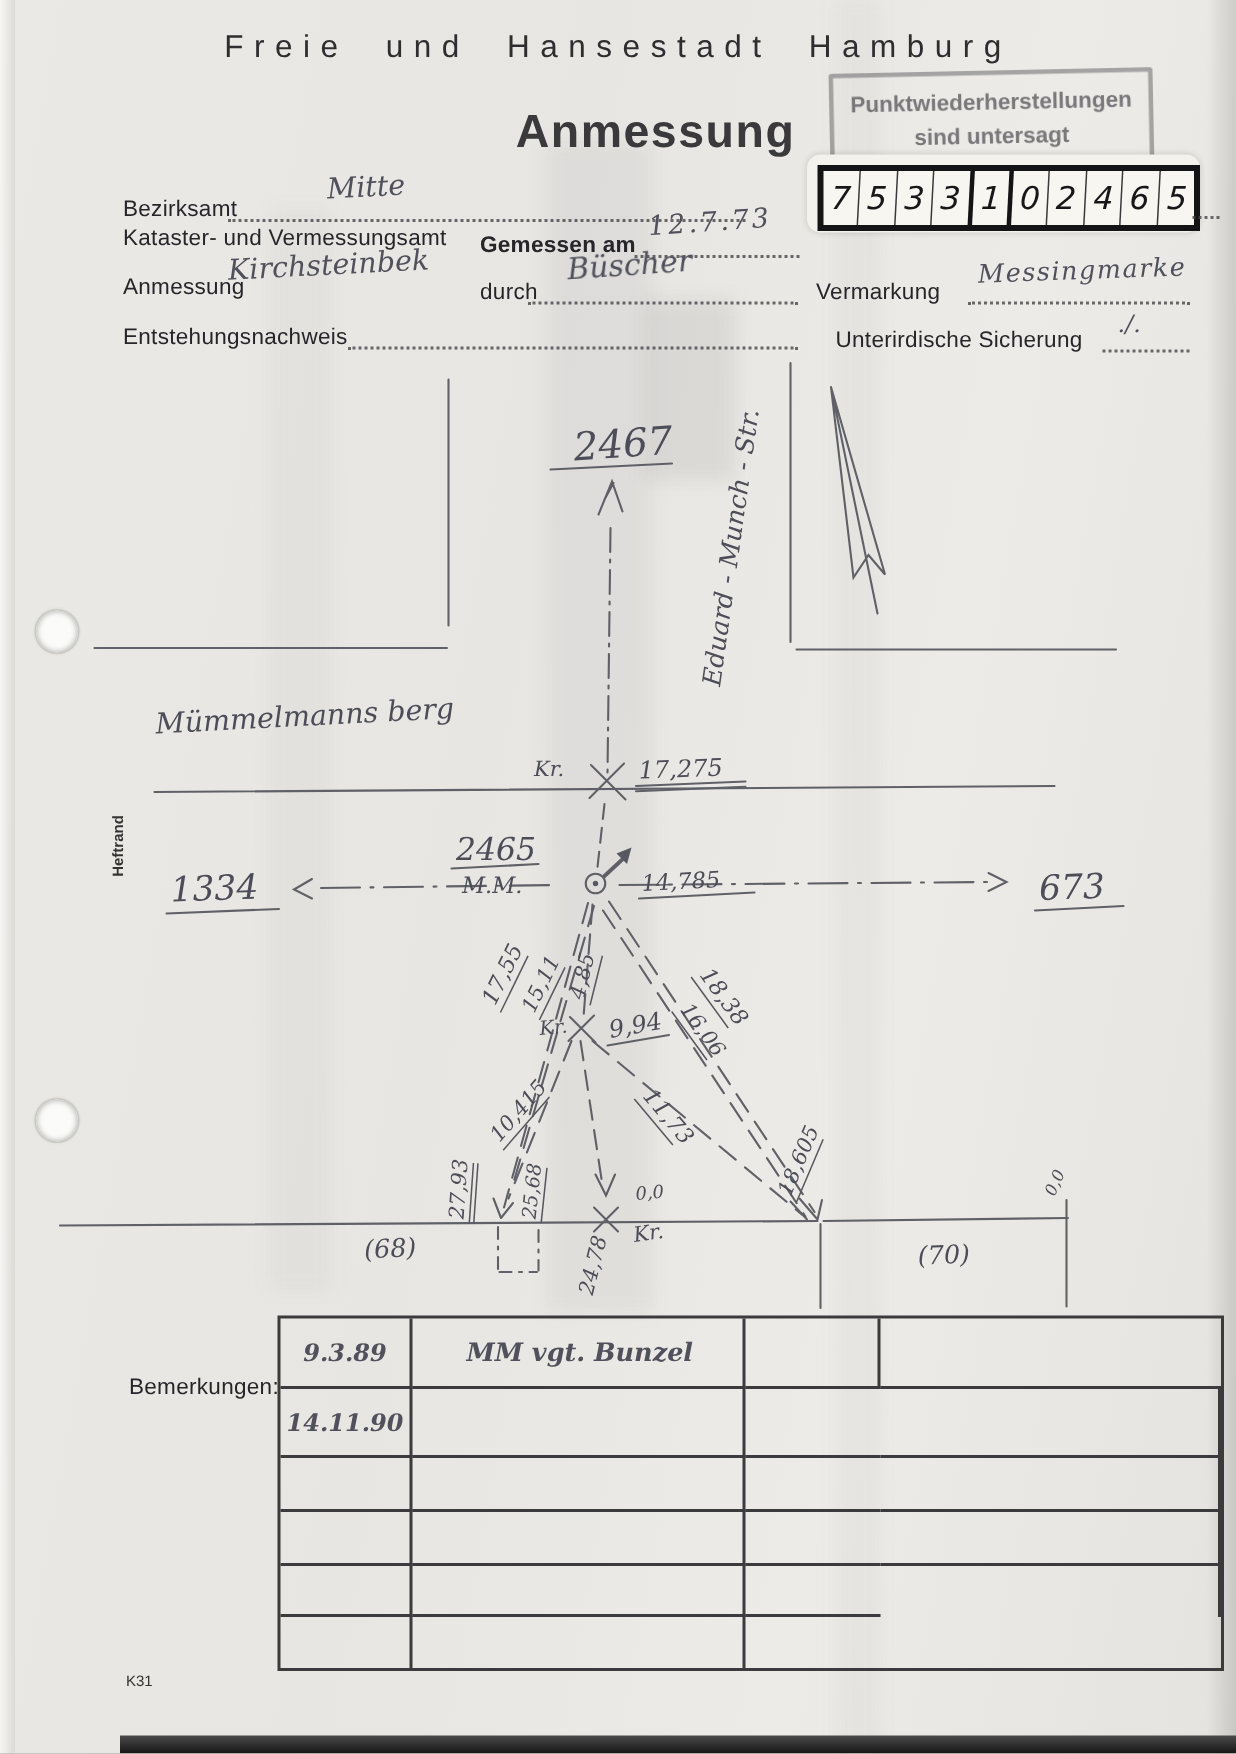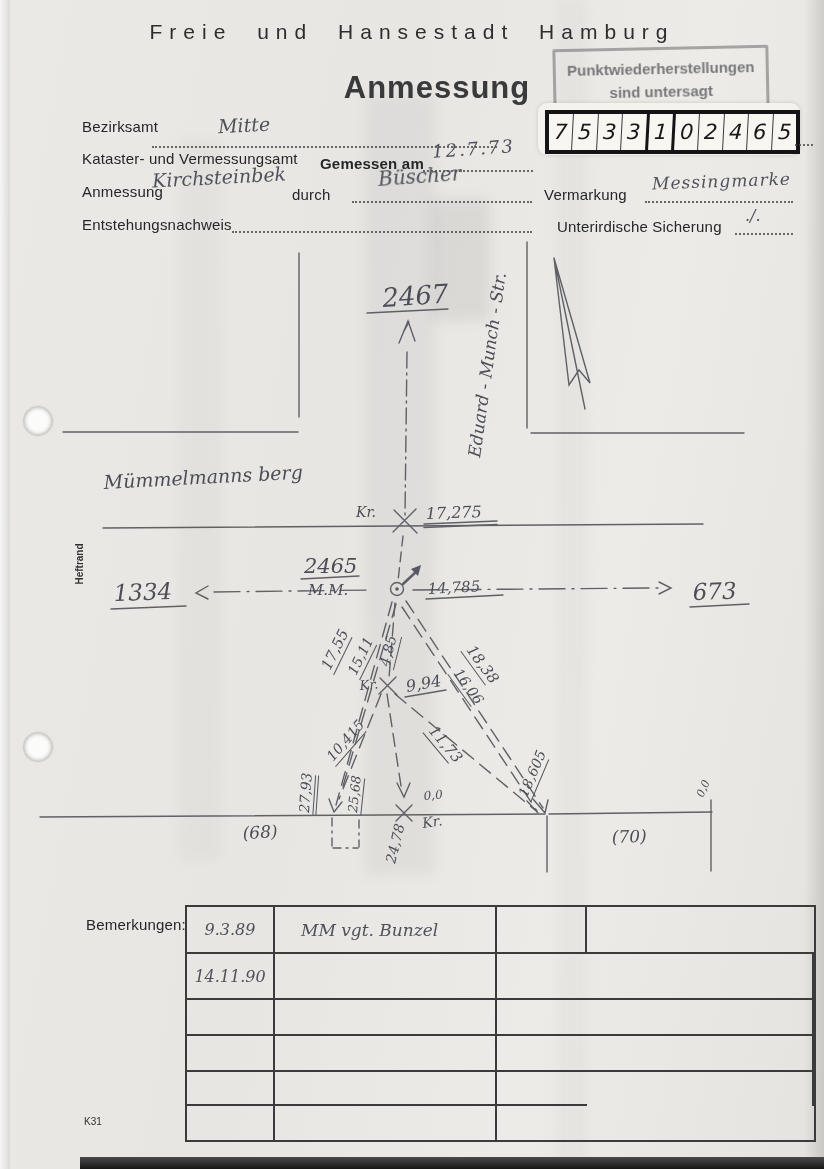--- a/index.html
+++ b/index.html
@@ -23,29 +23,29 @@
   
   #sticker{top:103px;left:538px;width:262px;height:52px;background:#f3f2ed;border-radius:9px;
     box-shadow:0 0 4px rgba(0,0,0,.15);}
   #grid{top:110px;left:545px;width:247px;height:36px;display:flex;border:4px solid #141416;background:#f7f6f1;}
   #grid .cell{flex:1;display:flex;align-items:center;justify-content:center;
     border-left:1px solid #3a3a3c;font-family:"DejaVu Sans",sans-serif;font-style:italic;
     font-size:21px;color:#17171a;transform:skewX(-3deg);}
   #grid .cell:first-child{border-left:none;}
   #grid .cell.g{border-left:3px solid #141416;}
   
-  #btable{top:905px;left:185px;width:627px;height:233px;border:2px solid #3b3b3d;
+  #btable{top:877px;left:185px;width:627px;height:233px;border:2px solid #3b3b3d;
     display:grid;grid-template-columns:88px 222px 90px 1fr;
-    grid-template-rows:47px 46px 36px 36px 34px 1fr;}
+    grid-template-rows:47px 46px 36px 36px 34px 1fr;font-weight:bold;}
   #btable .c{border-right:2px solid #3b3b3d;border-bottom:2px solid #3b3b3d;
     display:flex;align-items:center;}
   #btable .c.lastcol{border-right:none;}
   #btable .c.lastrow{border-bottom:none;}
   #btable .bd{justify-content:center;font-size:16px;}
-  #btable .bt{padding-left:26px;font-size:17px;}
+  #btable .bt{padding-left:36px;font-size:17px;}
   
   .smudge{background:rgba(105,105,108,.07);filter:blur(6px);}
   .hole{width:28px;height:28px;border-radius:50%;background:#fbfbf9;
     box-shadow:inset 0 0 4px rgba(0,0,0,.35),0 0 2px rgba(0,0,0,.1);border:1px solid #c9c9c4;}
   
   svg text{font-family:"DejaVu Serif",serif;font-style:italic;fill:#4c4d58;}
 </style>
 </head>
 <body>
 
@@ -78,32 +78,32 @@
     <div class="cell">3</div>
     <div class="cell g">1</div>
     <div class="cell g">0</div>
     <div class="cell">2</div>
     <div class="cell">4</div>
     <div class="cell">6</div>
     <div class="cell">5</div>
   </div>
   <div class="abs dot" style="left:795px;top:144px;width:18px;"></div>
 
-  <div class="abs lbl" style="left:82px;top:118px;">Bezirksamt</div>
+  <div class="abs lbl" style="left:82px;top:131px;">Bezirksamt</div>
   <div class="abs dot" style="left:152px;top:146px;width:345px;"></div>
   <div class="abs hwt" style="left:218px;top:114px;font-size:19px;transform:rotate(-3deg);">Mitte</div>
 
   <div class="abs lbl" style="left:82px;top:150px;">Kataster- und Vermessungsamt</div>
   <div class="abs lbl" style="left:320px;top:155px;font-weight:bold;">Gemessen am</div>
   <div class="abs dot" style="left:423px;top:170px;width:110px;"></div>
   <div class="abs hwt" style="left:432px;top:138px;font-size:18px;letter-spacing:2px;transform:rotate(-4deg);">12.7.73</div>
 
   <div class="abs lbl" style="left:82px;top:183px;">Anmessung</div>
   <div class="abs hwt" style="left:152px;top:166px;font-size:19px;transform:rotate(-3deg);">Kirchsteinbek</div>
-  <div class="abs lbl" style="left:292px;top:186px;">durch</div>
+  <div class="abs lbl" style="left:320px;top:186px;">durch</div>
   <div class="abs dot" style="left:352px;top:201px;width:180px;"></div>
   <div class="abs hwt" style="left:378px;top:164px;font-size:20px;transform:rotate(-4deg);filter:blur(.3px);">Büscher</div>
 
   <div class="abs lbl" style="left:544px;top:186px;">Vermarkung</div>
   <div class="abs dot" style="left:645px;top:201px;width:148px;"></div>
   <div class="abs hwt" style="left:652px;top:171px;font-size:17px;letter-spacing:1px;transform:rotate(-2deg);">Messingmarke</div>
 
   <div class="abs lbl" style="left:82px;top:216px;">Entstehungsnachweis</div>
   <div class="abs dot" style="left:232px;top:231px;width:300px;"></div>
 

